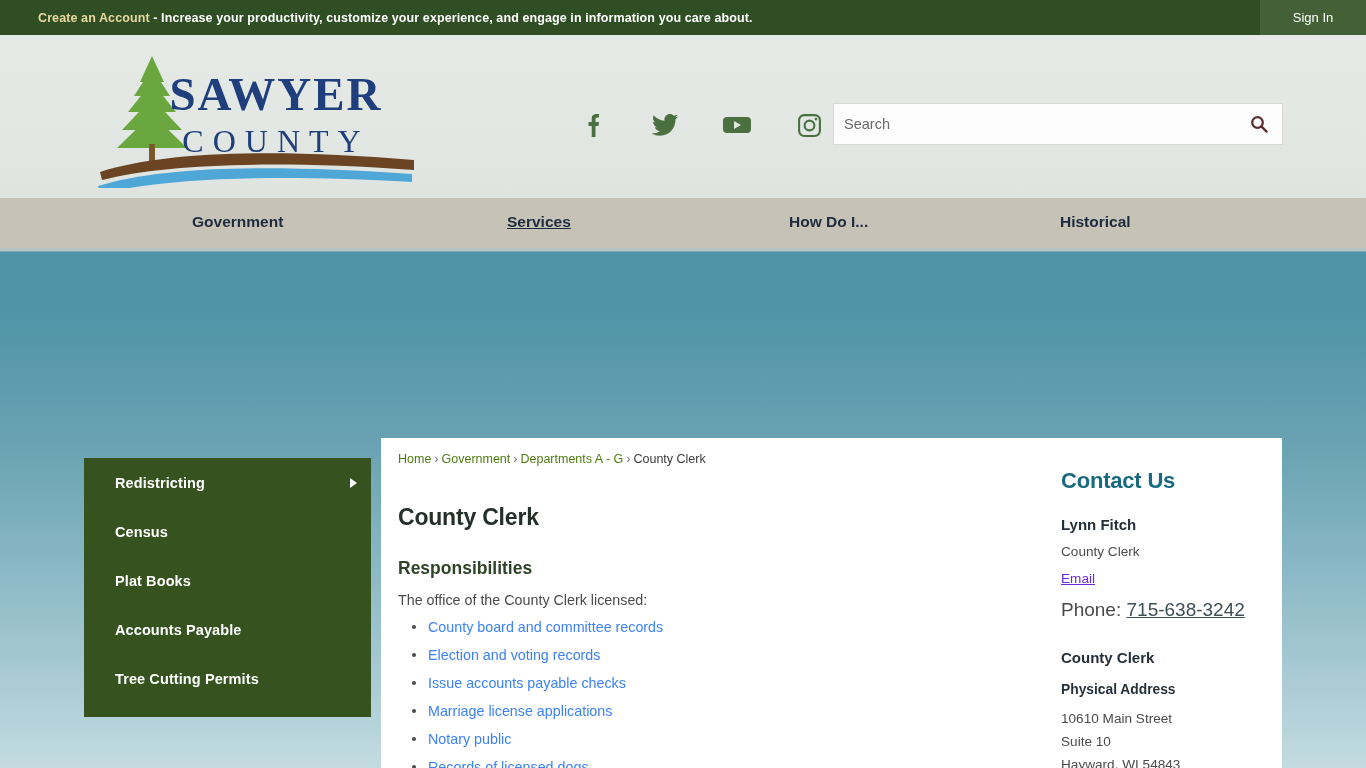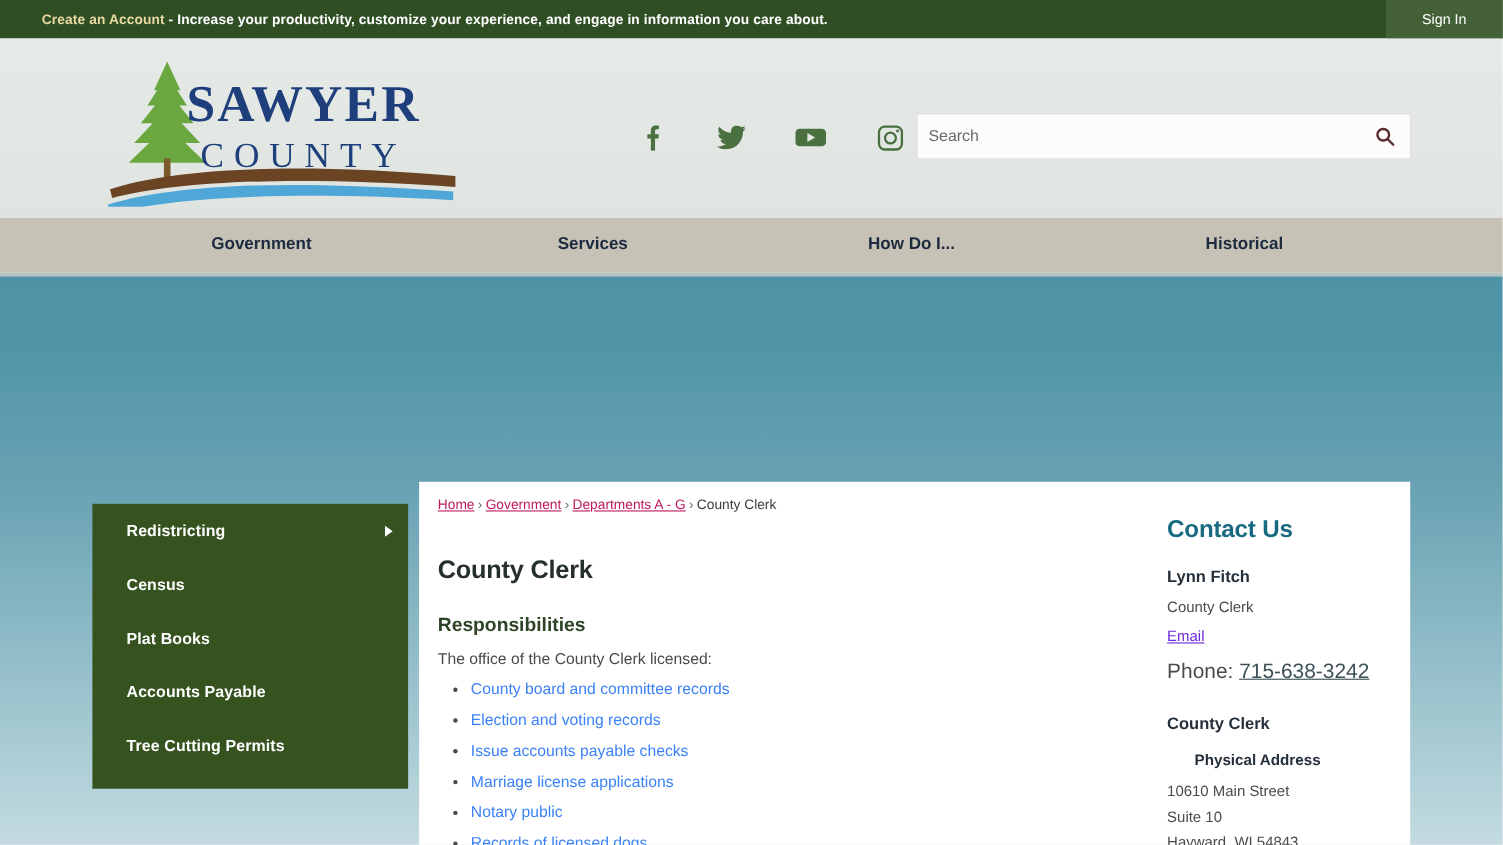--- a/index.html
+++ b/index.html
@@ -98,23 +98,23 @@
   .nav-item {
     color: #1d2b3f;
     font-size: 15.5px;
     font-weight: bold;
     cursor: pointer;
     white-space: nowrap;
     position: absolute;
     top: 15px;
   }
   .nav-item.i0 { left: 192px; }
-  .nav-item.i1 { left: 507px; }
+  .nav-item.i1 { left: 507px; text-decoration: underline; }
   .nav-item.i2 { left: 789px; }
-  .nav-item.i3 { left: 1096px; }
+  .nav-item.i3 { left: 1060px; }
 
   
   .banner {
     position: absolute; left: 0; top: 248px;
     width: 1366px; height: 520px;
     background: linear-gradient(180deg,
        #b6c5c3 0px, #b6c5c3 3px,
        #4e93a6 4px,
        #4f94a7 60px,
        #6aa3b3 200px,
@@ -166,22 +166,21 @@
 
   .content { position: absolute; left: 17px; top: 13px; width: 640px; }
 
   .breadcrumb {
     font-size: 12.5px;
     color: #3d3d3d;
     line-height: 16px;
     white-space: nowrap;
   }
   .breadcrumb a {
-    color: #be185d;
-    text-decoration: underline;
+    color: #4d7c0f;
     cursor: pointer;
   }
   .breadcrumb .sep { color: #6a6a6a; padding: 0 3px; }
   .breadcrumb .cur { color: #3d3d3d; }
 
   .page-title {
     margin-top: 37px;
     font-size: 23px;
     font-weight: bold;
     color: #26302b;
@@ -254,21 +253,21 @@
     margin-top: 12px;
     font-size: 19px; color: #4b4b4b;
   }
   .c-phone a { color: #3c4f55; text-decoration: underline; cursor: pointer; }
   .c-dept {
     margin-top: 28px;
     font-size: 15px; font-weight: bold; color: #25303a;
   }
   .c-addr-h {
     margin-top: 16px;
-    font-size: 13.8px; font-weight: bold; color: #25303a; margin-left: 25px;
+    font-size: 13.8px; font-weight: bold; color: #25303a;
   }
   .c-addr {
     margin-top: 10px;
     font-size: 13.6px; color: #4b4b4b; line-height: 23px;
   }
 </style>
 </head>
 <body>
 
 <div class="topbar">

